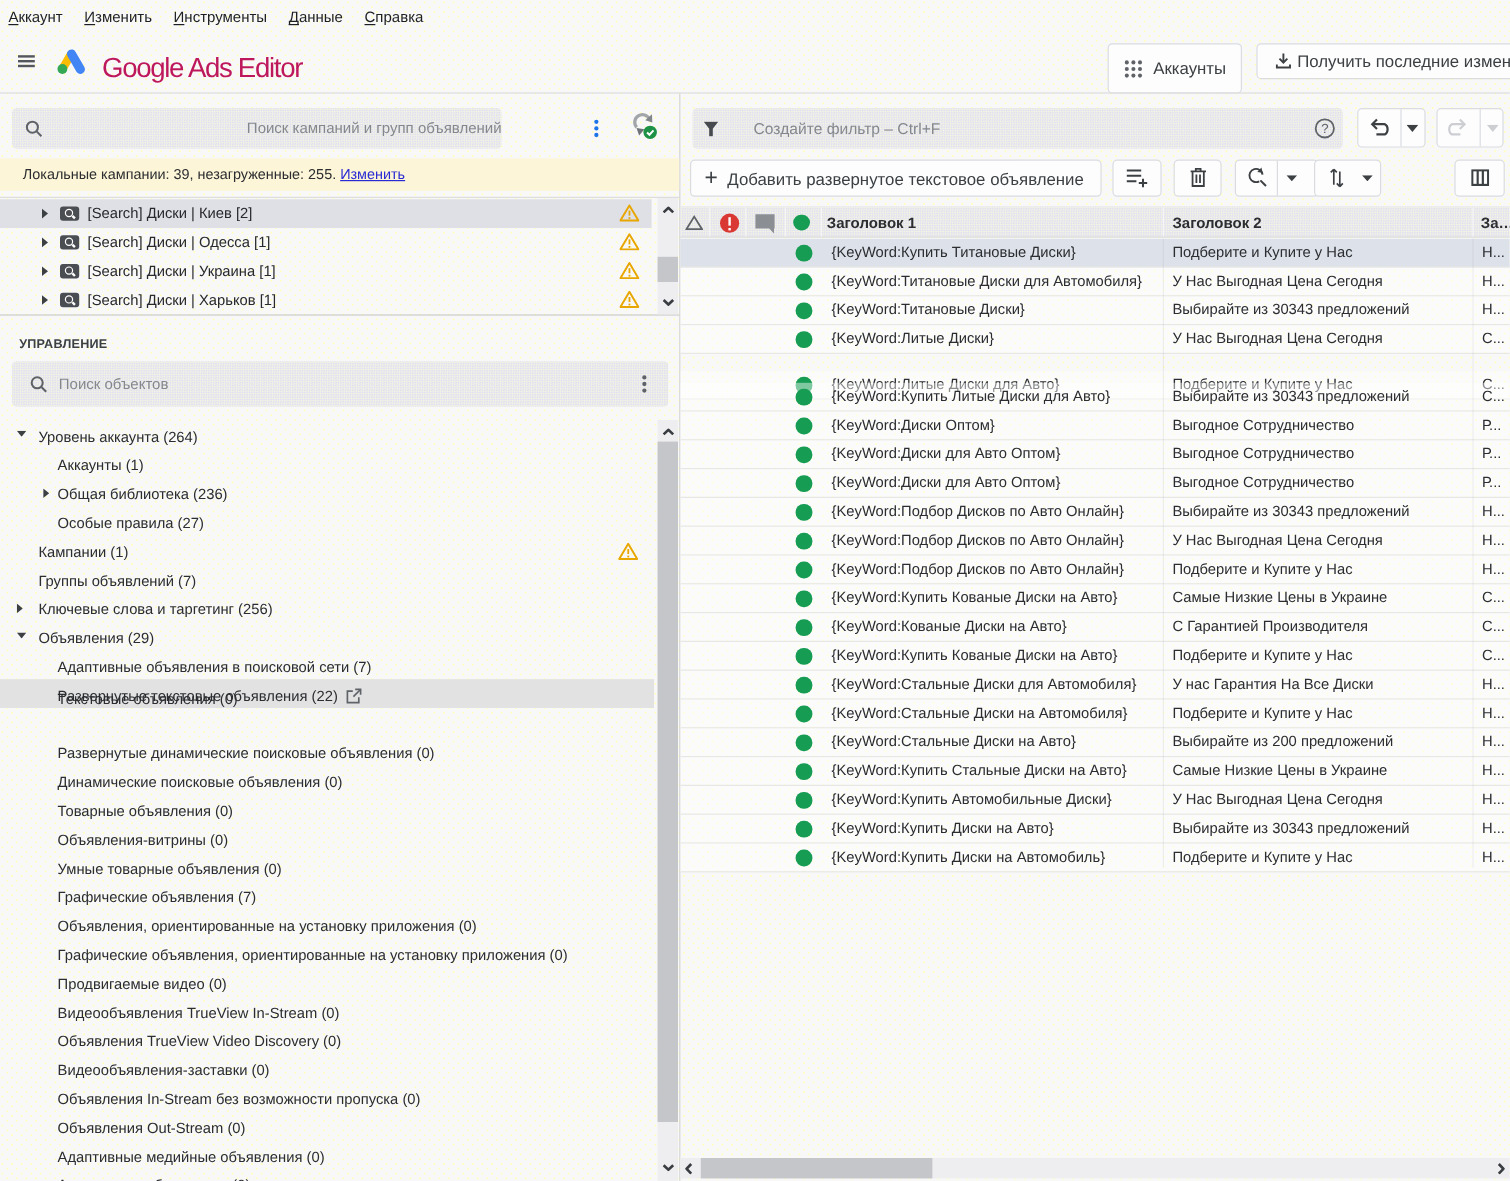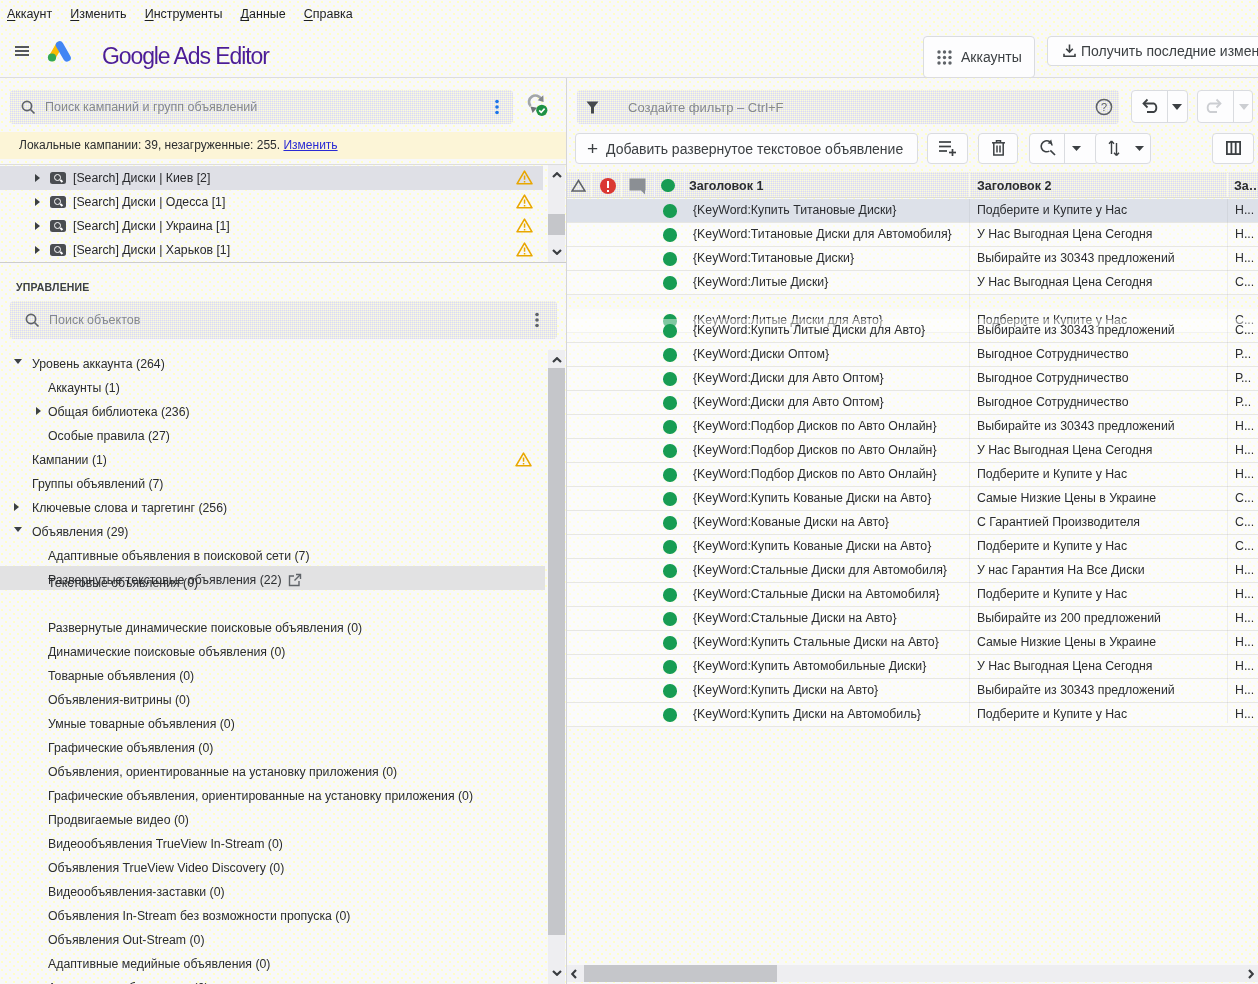--- a/index.html
+++ b/index.html
@@ -69,21 +69,21 @@
   <div style="height:2px;background:#54575b;margin-bottom:2px;"></div>
   <div style="height:2px;background:#54575b;margin-bottom:2px;"></div>
   <div style="height:2px;background:#54575b;"></div>
 </div>
 
 <svg class="abs" style="left:43px; top:36px;" width="31" height="30" viewBox="0 0 31 30">
   <line x1="9" y1="21.5" x2="16" y2="9.5" stroke="#fbbc04" stroke-width="7" stroke-linecap="round"></line>
   <line x1="16.6" y1="9" x2="24" y2="21.8" stroke="#4285f4" stroke-width="7.6" stroke-linecap="round"></line>
   <circle cx="9" cy="21.5" r="4.1" fill="#34a853"></circle>
 </svg>
-<div class="abs" style="left:102px; top:43px; font-size:23px; letter-spacing:-1.1px; color:#4c1d95;">Google Ads Editor</div>
+<div class="abs" style="left:85px; top:43px; font-size:23px; letter-spacing:-1.1px; color:#be185d;">Google Ads Editor</div>
 
 <div class="btn" style="left:923px; top:36px; width:112px; height:42px; padding-left:13px;">
   <svg width="15" height="15" viewBox="0 0 15 15" style="margin-right:9px;">
     <g fill="#5f6368">
       <circle cx="2" cy="2" r="1.7"></circle>
         <circle cx="7.5" cy="2" r="1.7"></circle>
         <circle cx="13" cy="2" r="1.7"></circle>
       <circle cx="2" cy="7.5" r="1.7"></circle>
         <circle cx="7.5" cy="7.5" r="1.7"></circle>
         <circle cx="13" cy="7.5" r="1.7"></circle>
@@ -102,21 +102,21 @@
       <path d="M1 9.8 L1 12.3 L12 12.3 L12 9.8"></path>
     </g>
   </svg>
   Получить последние изменения
 </div>
 
 <div class="abs" style="left:0; top:77px; width:1258px; height:1px; background:#dcdcdf;"></div>
 
 <div class="abs" style="left:566px; top:78px; width:1px; height:906px; background:#d5d5d8;"></div>
 
-<div class="sbar grayfill" style="left:10px; top:90px; width:503px; height:34px;">
+<div class="sbar grayfill" style="left:10px; top:90px; width:408px; height:34px;justify-content:space-between;">
   <svg width="15" height="15" viewBox="0 0 15 15" style="margin-left:11px;">
     <circle cx="6" cy="6" r="4.6" fill="none" stroke="#5f6368" stroke-width="1.7"></circle>
     <line x1="9.5" y1="9.5" x2="13.5" y2="13.5" stroke="#5f6368" stroke-width="1.7"></line>
   </svg>
   <span class="ph" style="font-size:12.5px; margin-left:9px;">Поиск кампаний и групп объявлений</span>
   <svg width="4" height="16" viewBox="0 0 4 16" style="position:absolute; left:485px;">
     <circle cx="2" cy="2.5" r="1.8" fill="#1a73e8"></circle>
       <circle cx="2" cy="8" r="1.8" fill="#1a73e8"></circle>
       <circle cx="2" cy="13.5" r="1.8" fill="#1a73e8"></circle>
   </svg>
@@ -267,21 +267,21 @@
 <div class="tree-row" style="top:662px;">
       <span class="t2">Товарные объявления (0)</span>
     </div>
 <div class="tree-row" style="top:686px;">
       <span class="t2">Объявления-витрины (0)</span>
     </div>
 <div class="tree-row" style="top:710px;">
       <span class="t2">Умные товарные объявления (0)</span>
     </div>
 <div class="tree-row" style="top:734px;">
-      <span class="t2">Графические объявления (0)</span>
+      <span class="t2">Графические объявления (7)</span>
     </div>
 <div class="tree-row" style="top:758px;">
       <span class="t2">Объявления, ориентированные на установку приложения (0)</span>
     </div>
 <div class="tree-row" style="top:782px;">
       <span class="t2">Графические объявления, ориентированные на установку приложения (0)</span>
     </div>
 <div class="tree-row" style="top:806px;">
       <span class="t2">Продвигаемые видео (0)</span>
     </div>

